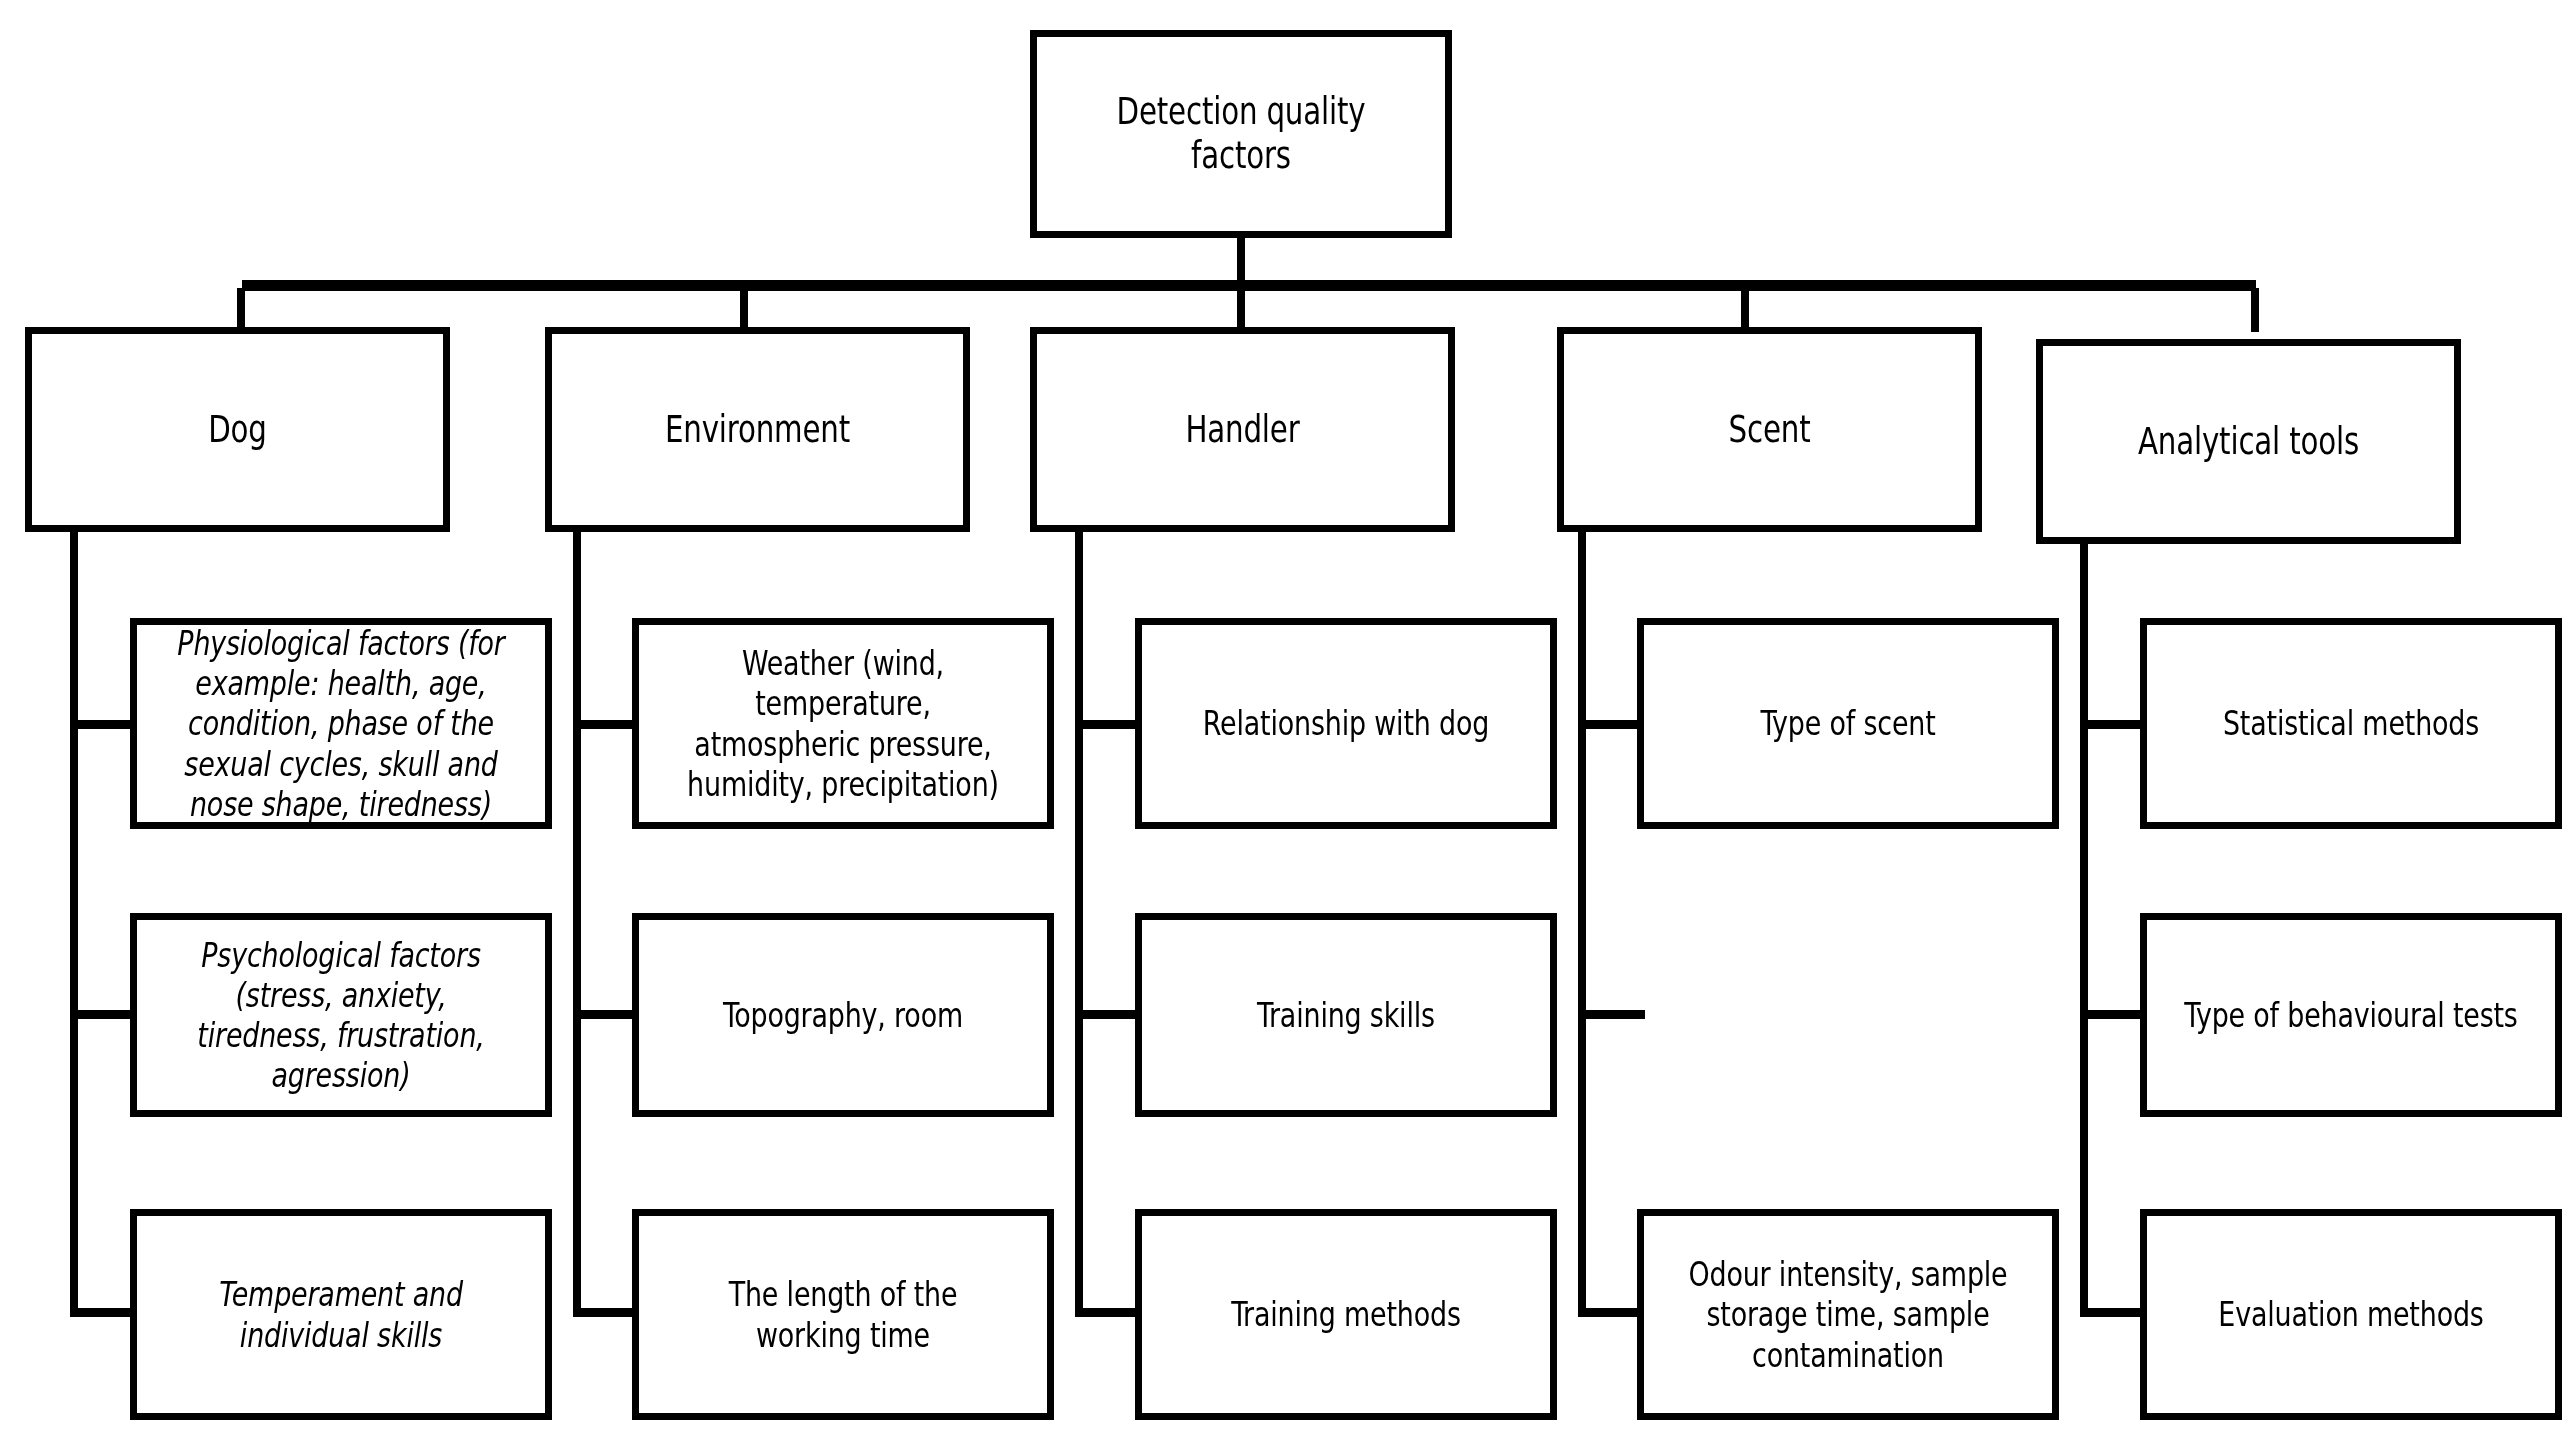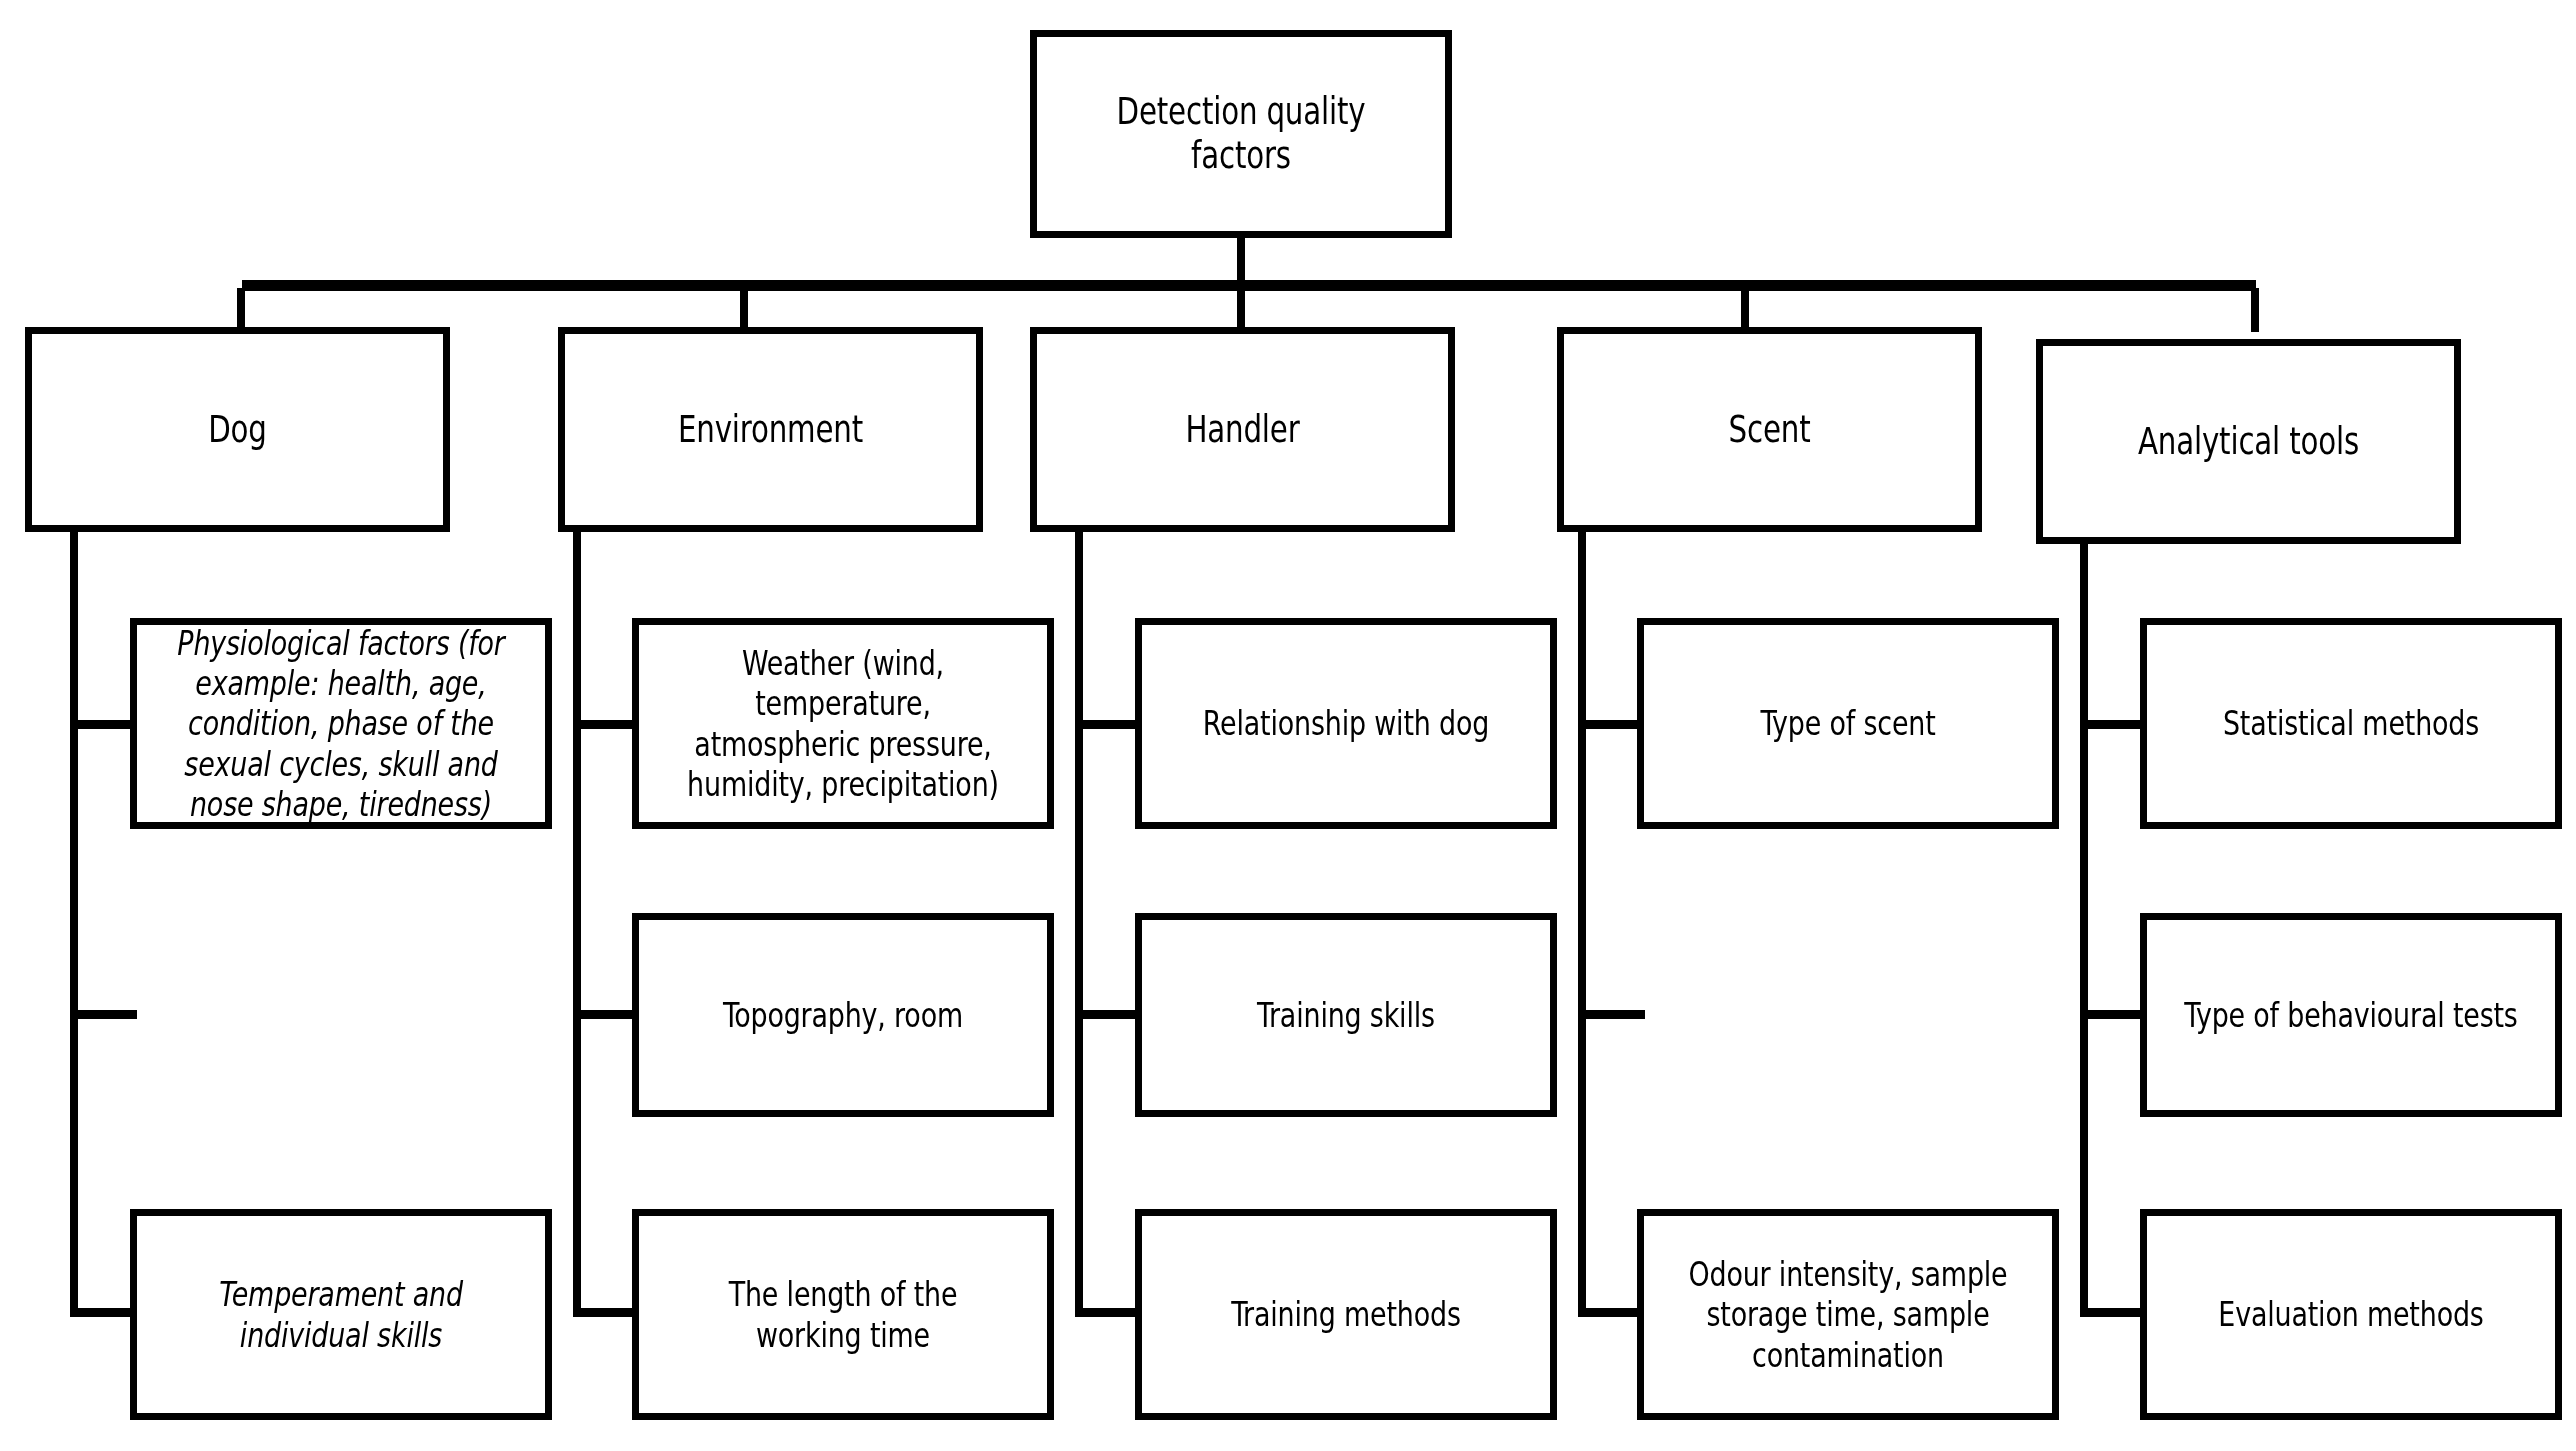--- a/index.html
+++ b/index.html
@@ -44,21 +44,21 @@
     transform: scaleX(0.88);
   }
   
   #node-root { left: 1030px; top: 29.5px; width: 422px; height: 208px; }
   #node-root .node-label { font-size: 37px; }
 
   
   .node-l2 { top: 327px; width: 425px; height: 205px; text-align: center; }
   .node-l2 .node-label { font-size: 37px; }
   #node-dog        { left:   24.6px; }
-  #node-environ    { left:  558px; }
+  #node-environ    { left:  545px; }
   #node-handler    { left: 1030px; }
   #node-scent      { left: 1536px; margin-left: 21px; }
   #node-analytical { left: 2036px; margin-top: 12px; }
 
   
   .node-leaf { width: 422px; }
   .node-leaf .node-label { font-size: 34px; }
   .leaf-r1 { top:  618px; height: 211px; }
   .leaf-r2 { top: 913px; height: 204px; }
   .leaf-r3 { top: 1209px; height: 211px; }
@@ -164,20 +164,23 @@
   <div class="node node-l2" id="node-scent">
     <span class="node-label">Scent</span>
   </div>
   <div class="node node-l2" id="node-analytical">
     <span class="node-label">Analytical tools</span>
   </div>
 
   <div class="node node-leaf col1 leaf-r1">
     <span class="node-label">Physiological factors (for example: health, age, condition, phase of the sexual cycles, skull and nose shape, tiredness)</span>
   </div>
+  <div class="node node-leaf col1 leaf-r2">
+    <span class="node-label">Psychological  factors (stress, anxiety, tiredness, frustration, agression)</span>
+  </div>
   <div class="node node-leaf col1 leaf-r3">
     <span class="node-label">Temperament and individual skills</span>
   </div>
 
   <div class="node node-leaf col2 leaf-r1">
     <span class="node-label">Weather (wind, temperature, atmospheric pressure, humidity, precipitation)</span>
   </div>
   <div class="node node-leaf col2 leaf-r2">
     <span class="node-label">Topography, room</span>
   </div>

